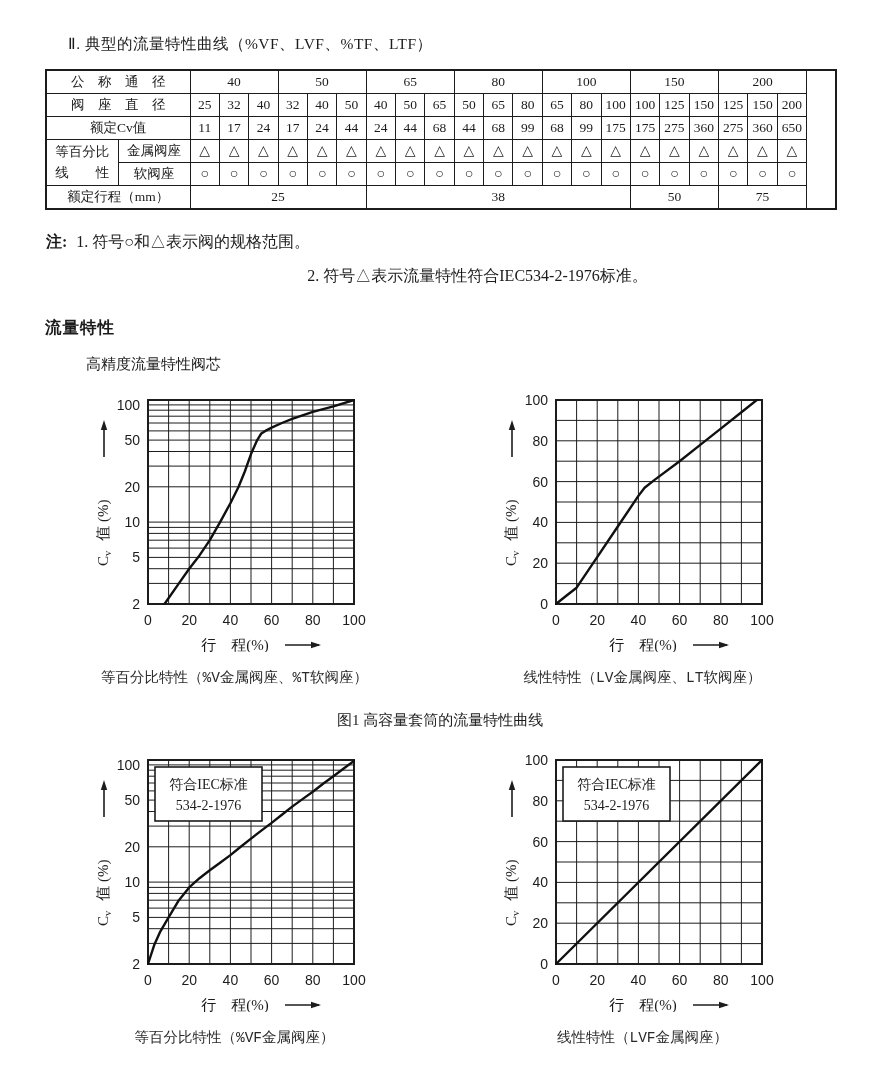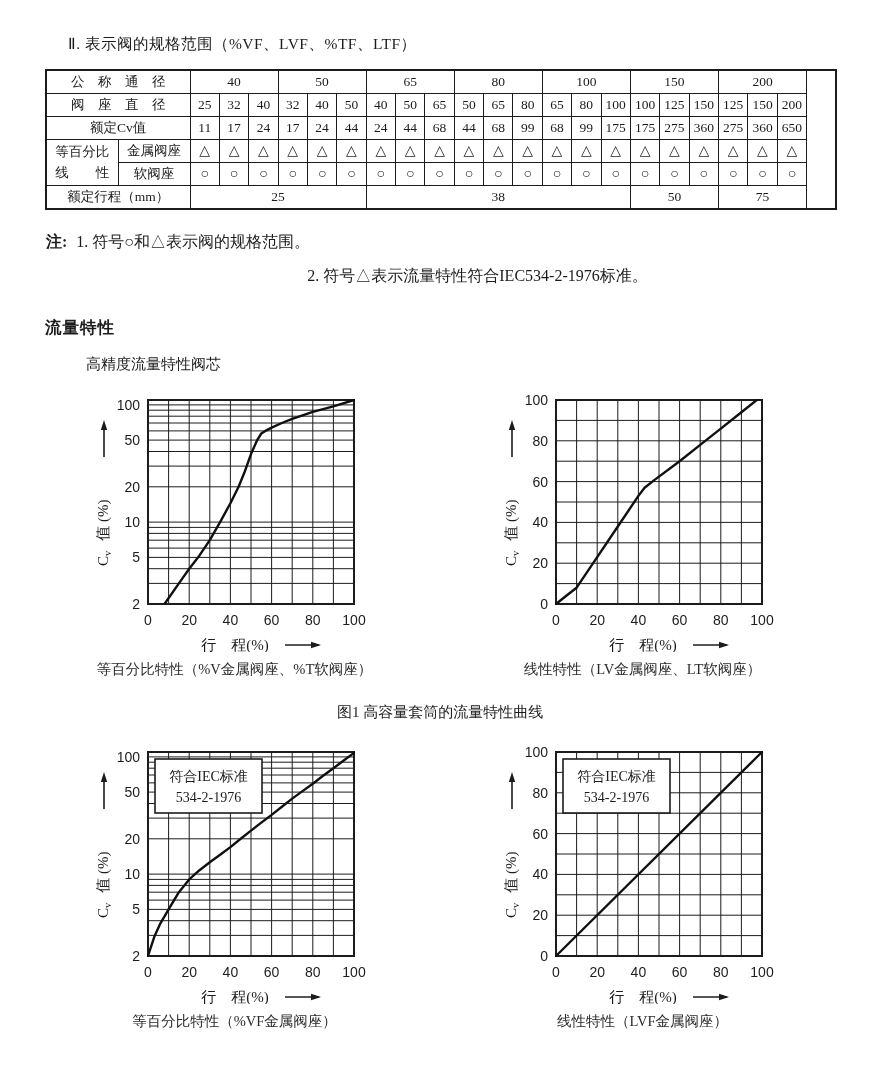--- a/index.html
+++ b/index.html
@@ -16,40 +16,40 @@
   .note-line{margin-bottom:13px;}
   .note-label{font-weight:bold;margin-right:9px;}
   .note-line-2{margin-left:29px;text-align:center;}
   .section-heading{margin:30px 0 0 45px;font-size:16.5px;font-weight:bold;
                    font-family:"Liberation Sans",sans-serif;letter-spacing:1px;}
   .section-subheading{margin:16px 0 0 86px;font-size:15px;}
   .charts-row{display:flex;margin-top:16px;}
   .chart-block{width:305px;}
   .chart-block.left{margin-left:82px;}
   .chart-block.right{margin-left:103px;}
-  .chart-caption{text-align:center;font-size:14.5px;margin-top:4px;color:#2a2a2a;white-space:nowrap;}
+  .chart-caption{text-align:center;font-size:14.5px;margin-top:12px;color:#2a2a2a;white-space:nowrap;font-family:Liberation Mono, monospace;}
   .figure-caption{text-align:center;font-size:15px;margin-top:24px;}
   .row2{margin-top:20px;}
   
   .grid{stroke:#1c1c1c;stroke-width:1;}
   .frame{fill:none;stroke:#1c1c1c;stroke-width:2;}
   .curve{fill:none;stroke:#101010;stroke-width:2.4;stroke-linejoin:round;stroke-linecap:round;}
   .tick{font-family:"Liberation Sans",sans-serif;font-size:14px;fill:#1c1c1c;}
   .axis-label{font-family:"Liberation Serif",serif;font-size:15px;fill:#1c1c1c;}
   .iec-text{font-family:"Liberation Serif",serif;font-size:14px;fill:#1c1c1c;}
   .iecbox{fill:#fff;stroke:#1c1c1c;stroke-width:1.6;}
   .arrow{stroke:#1c1c1c;stroke-width:1.6;}
   .arrowhead{fill:#1c1c1c;stroke:none;}
 </style>
 </head>
 <body>
 
 <div class="page">
 
-  <div class="doc-title">Ⅱ. 表示阀的规格范围（%VF、LVF、%TF、LTF）</div>
+  <div class="doc-title">Ⅱ. 典型的流量特性曲线（%VF、LVF、%TF、LTF）</div>
 
   <table class="spec-table">
     <colgroup>
       <col style="width:72px">
         <col style="width:72px">
       <col>
         <col>
         <col>
         <col>
         <col>

